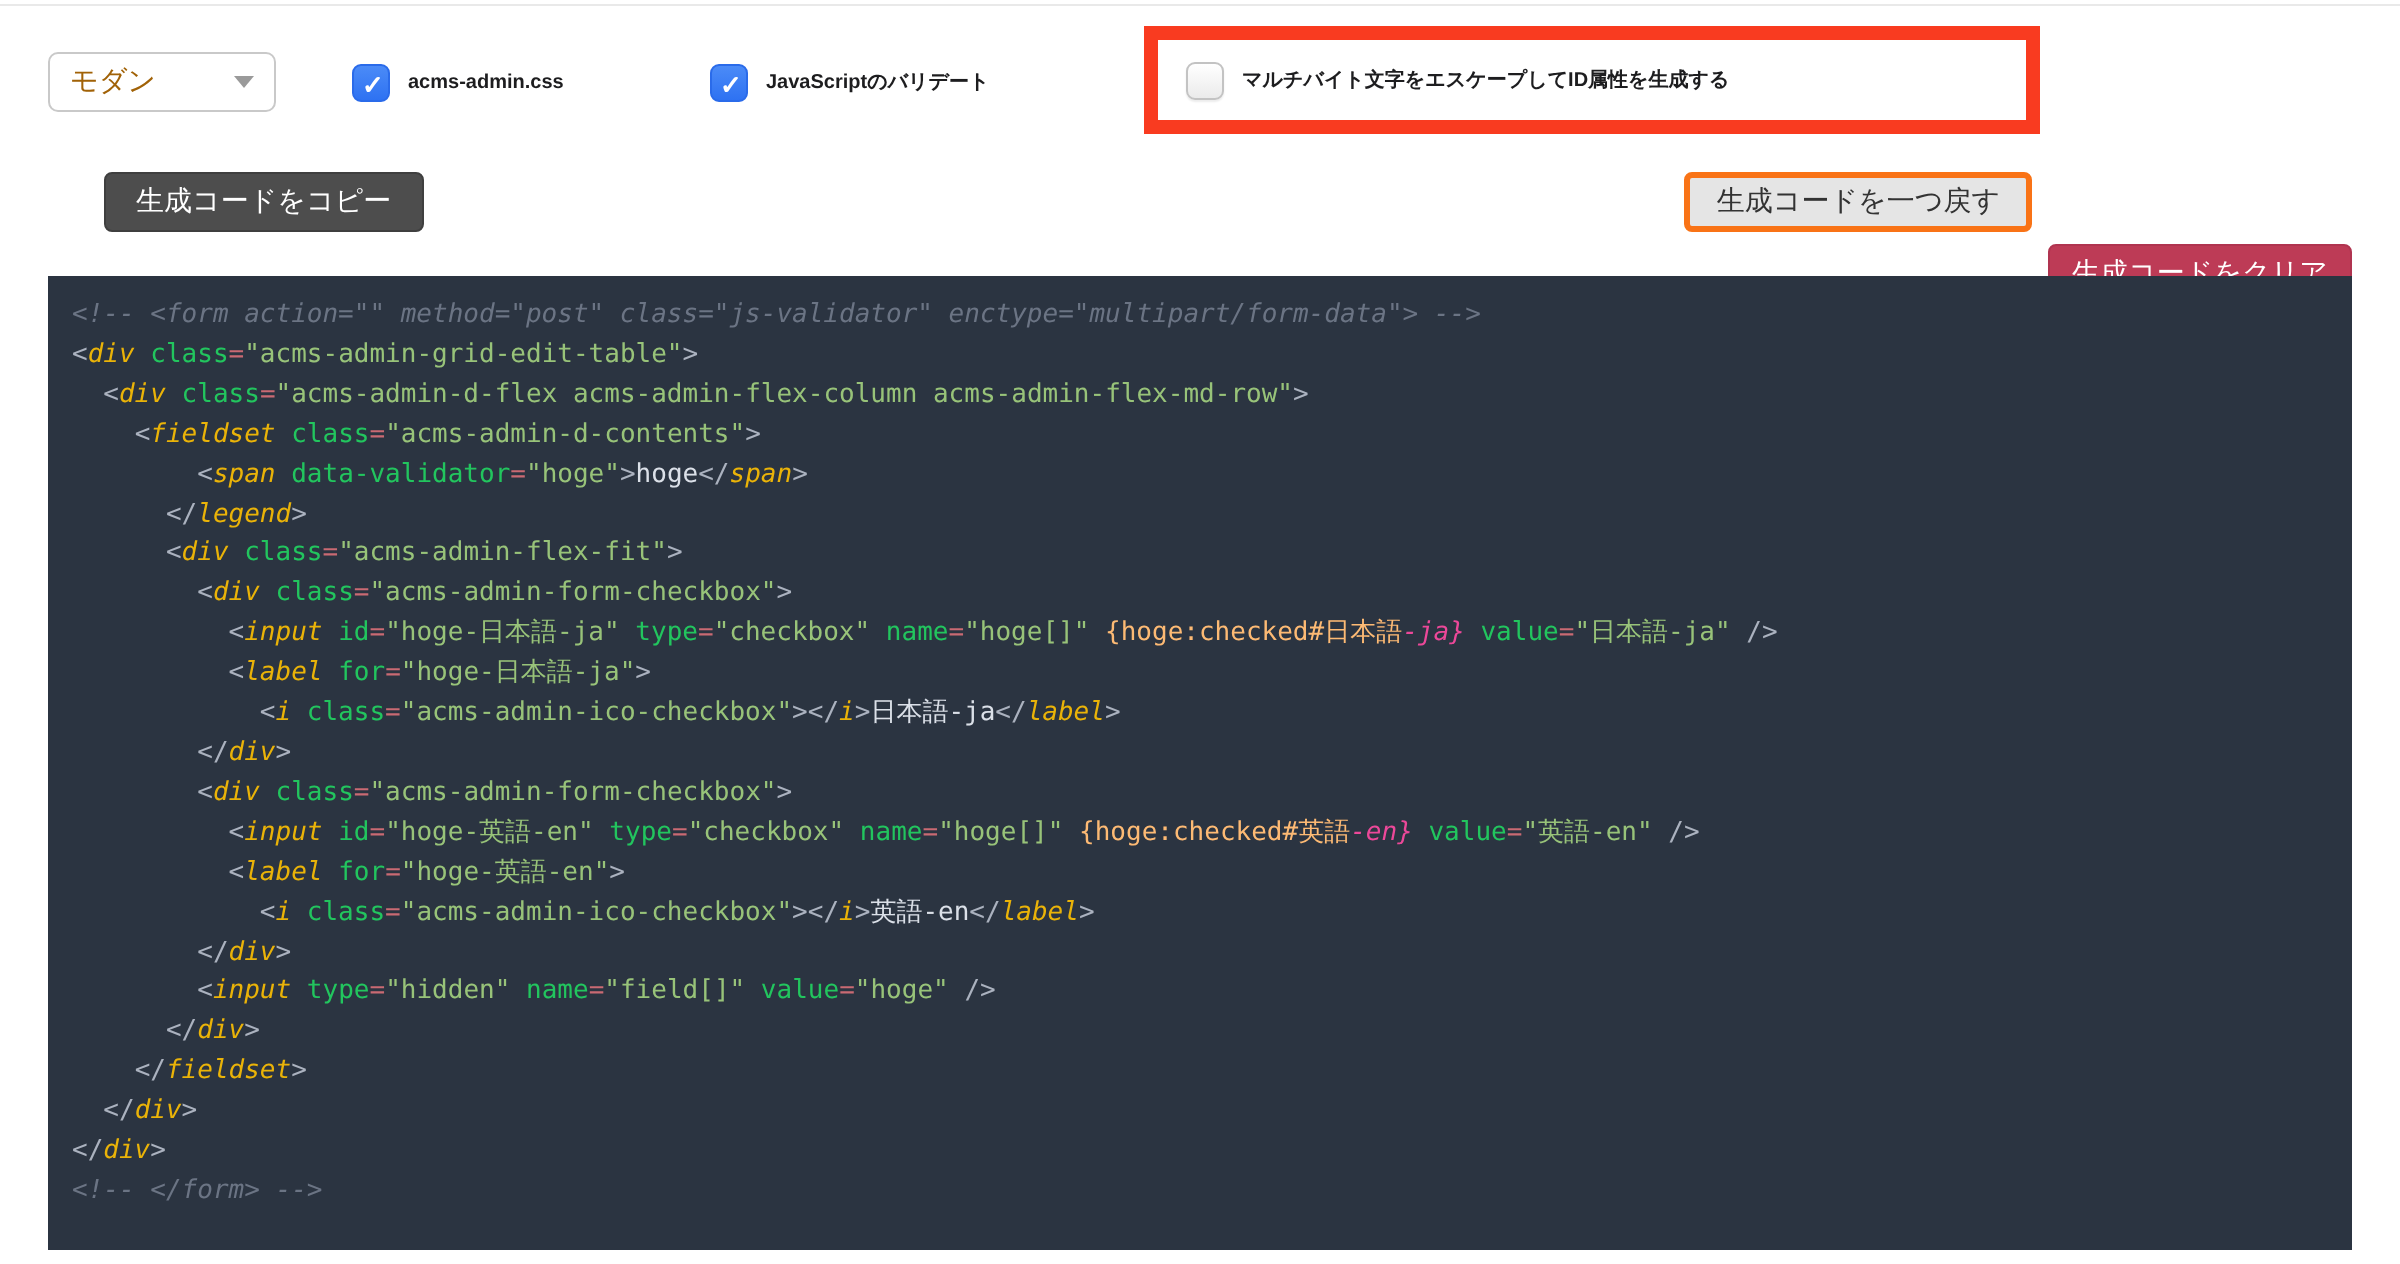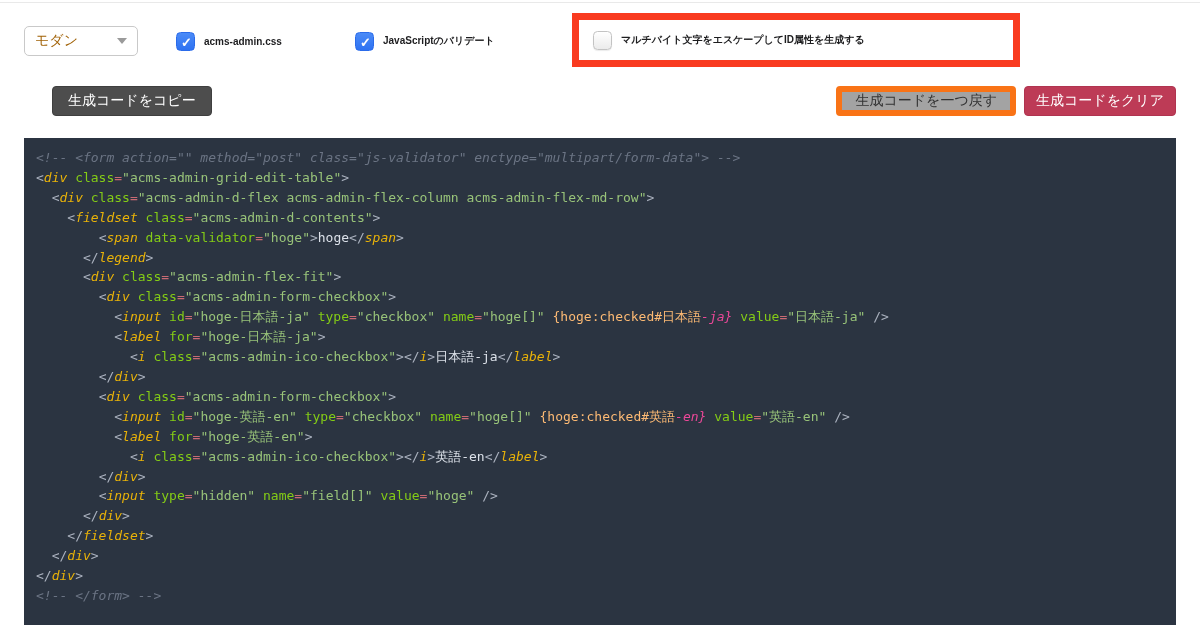--- a/index.html
+++ b/index.html
@@ -29,31 +29,31 @@
   .highlight-box { position:absolute; left:572px; top:13px; width:448px; height:54px;
                 border:7px solid #f93b20; background:#fff;
                 display:flex; align-items:center; padding-left:14px; gap:10px; }
 
   
   .btn { height:30px; border-radius:4px; font-size:14px; display:inline-flex;
          align-items:center; justify-content:center; cursor:pointer; white-space:nowrap; }
   .btn-copy { position:absolute; left:24px; top:86px; padding:0 15px;
               background:#4d4d4d; color:#ffffff; border:1px solid #3f3f3f;margin-left:28px; }
   .right-btns { position:absolute; right:24px; top:86px; display:flex; gap:8px; }
-  .btn-undo { padding:0 13px; background:#a3a3a3; color:#333333; border:6px solid #f97316; }
-  .btn-clear { padding:0 11px; background:#bd3b56; color:#ffffff; border:1px solid #b03450; }
+  .btn-undo { padding:0 13px; background:#e5e5e5; color:#333333; border:3px solid #f97316; }
+  .btn-clear { padding:0 11px; background:#bd3b56; color:#ffffff; border:1px solid #b03450;margin-top:36px; }
 
   
   .code-area { position:absolute; left:24px; top:138px; width:1152px; height:487px;
                background:#2b3441; padding:10px 12px 0 12px; overflow:hidden; }
   .code-line { font-family:"DejaVu Sans Mono", monospace; font-size:13px;
                line-height:19.9px; white-space:pre; color:#dbe0e8; }
   .tk-c { color:#6b7484; font-style:italic; }   
   .tk-t { color:#eab308;font-style:italic; }                      
-  .tk-a { color:#84cc16; }                      
+  .tk-a { color:#22c55e; }                      
   .tk-e { color:#c96a73; }                      
   .tk-s { color:#98c379; }                      
   .tk-p { color:#abb2bf; }                      
   .tk-n { color:#dbe0e8;text-align:right; }                      
   .tk-v { color:#fdba74; }                      
   .tk-g { color:#ec4899; font-style:italic; }   
 </style>
 </head>
 <body>
 

